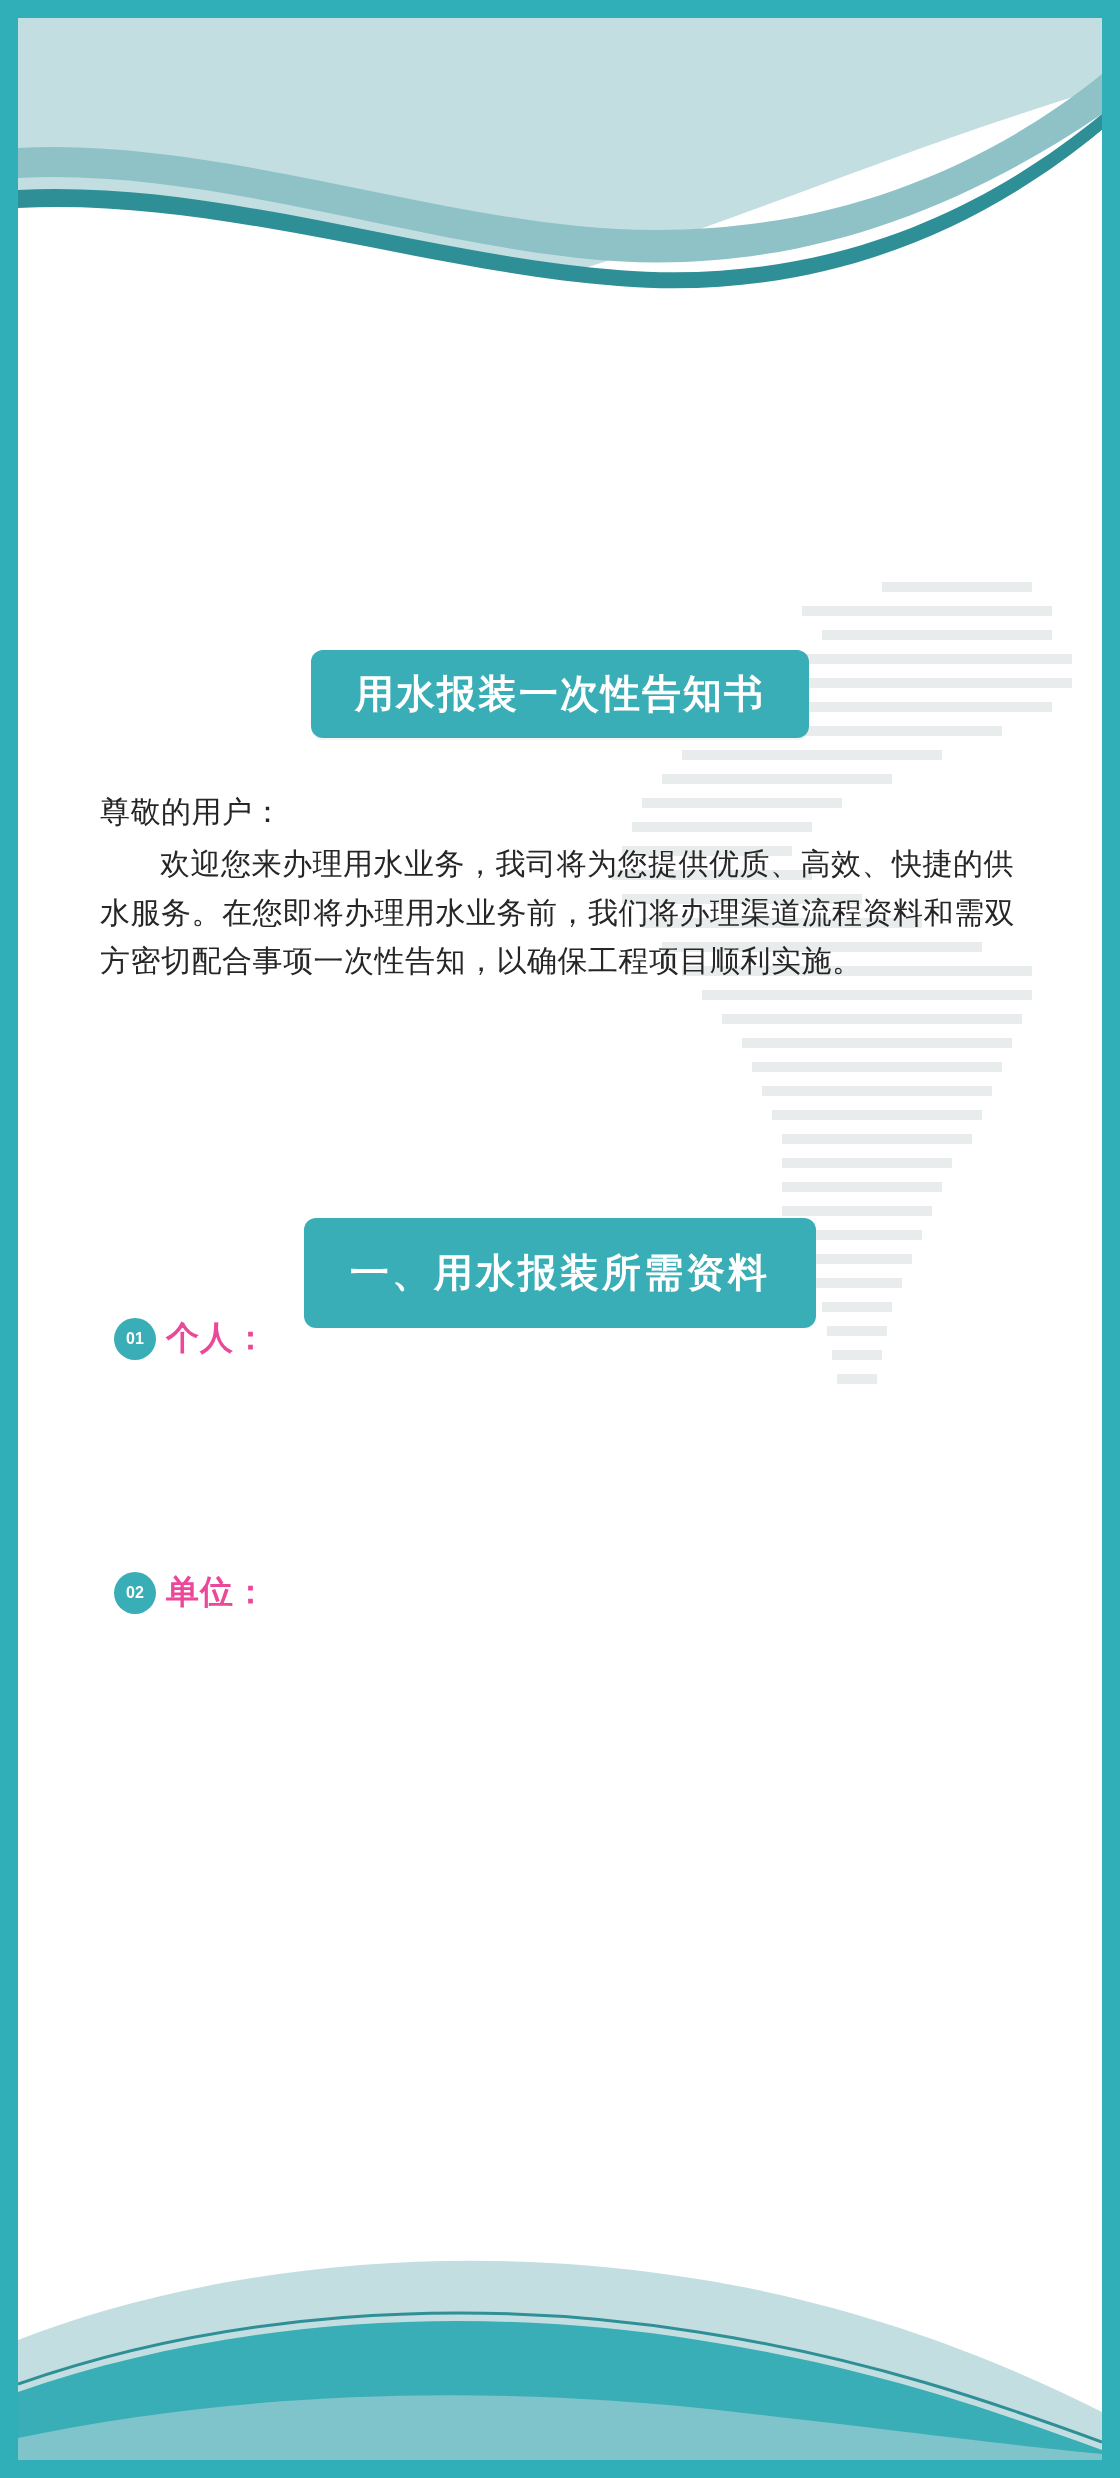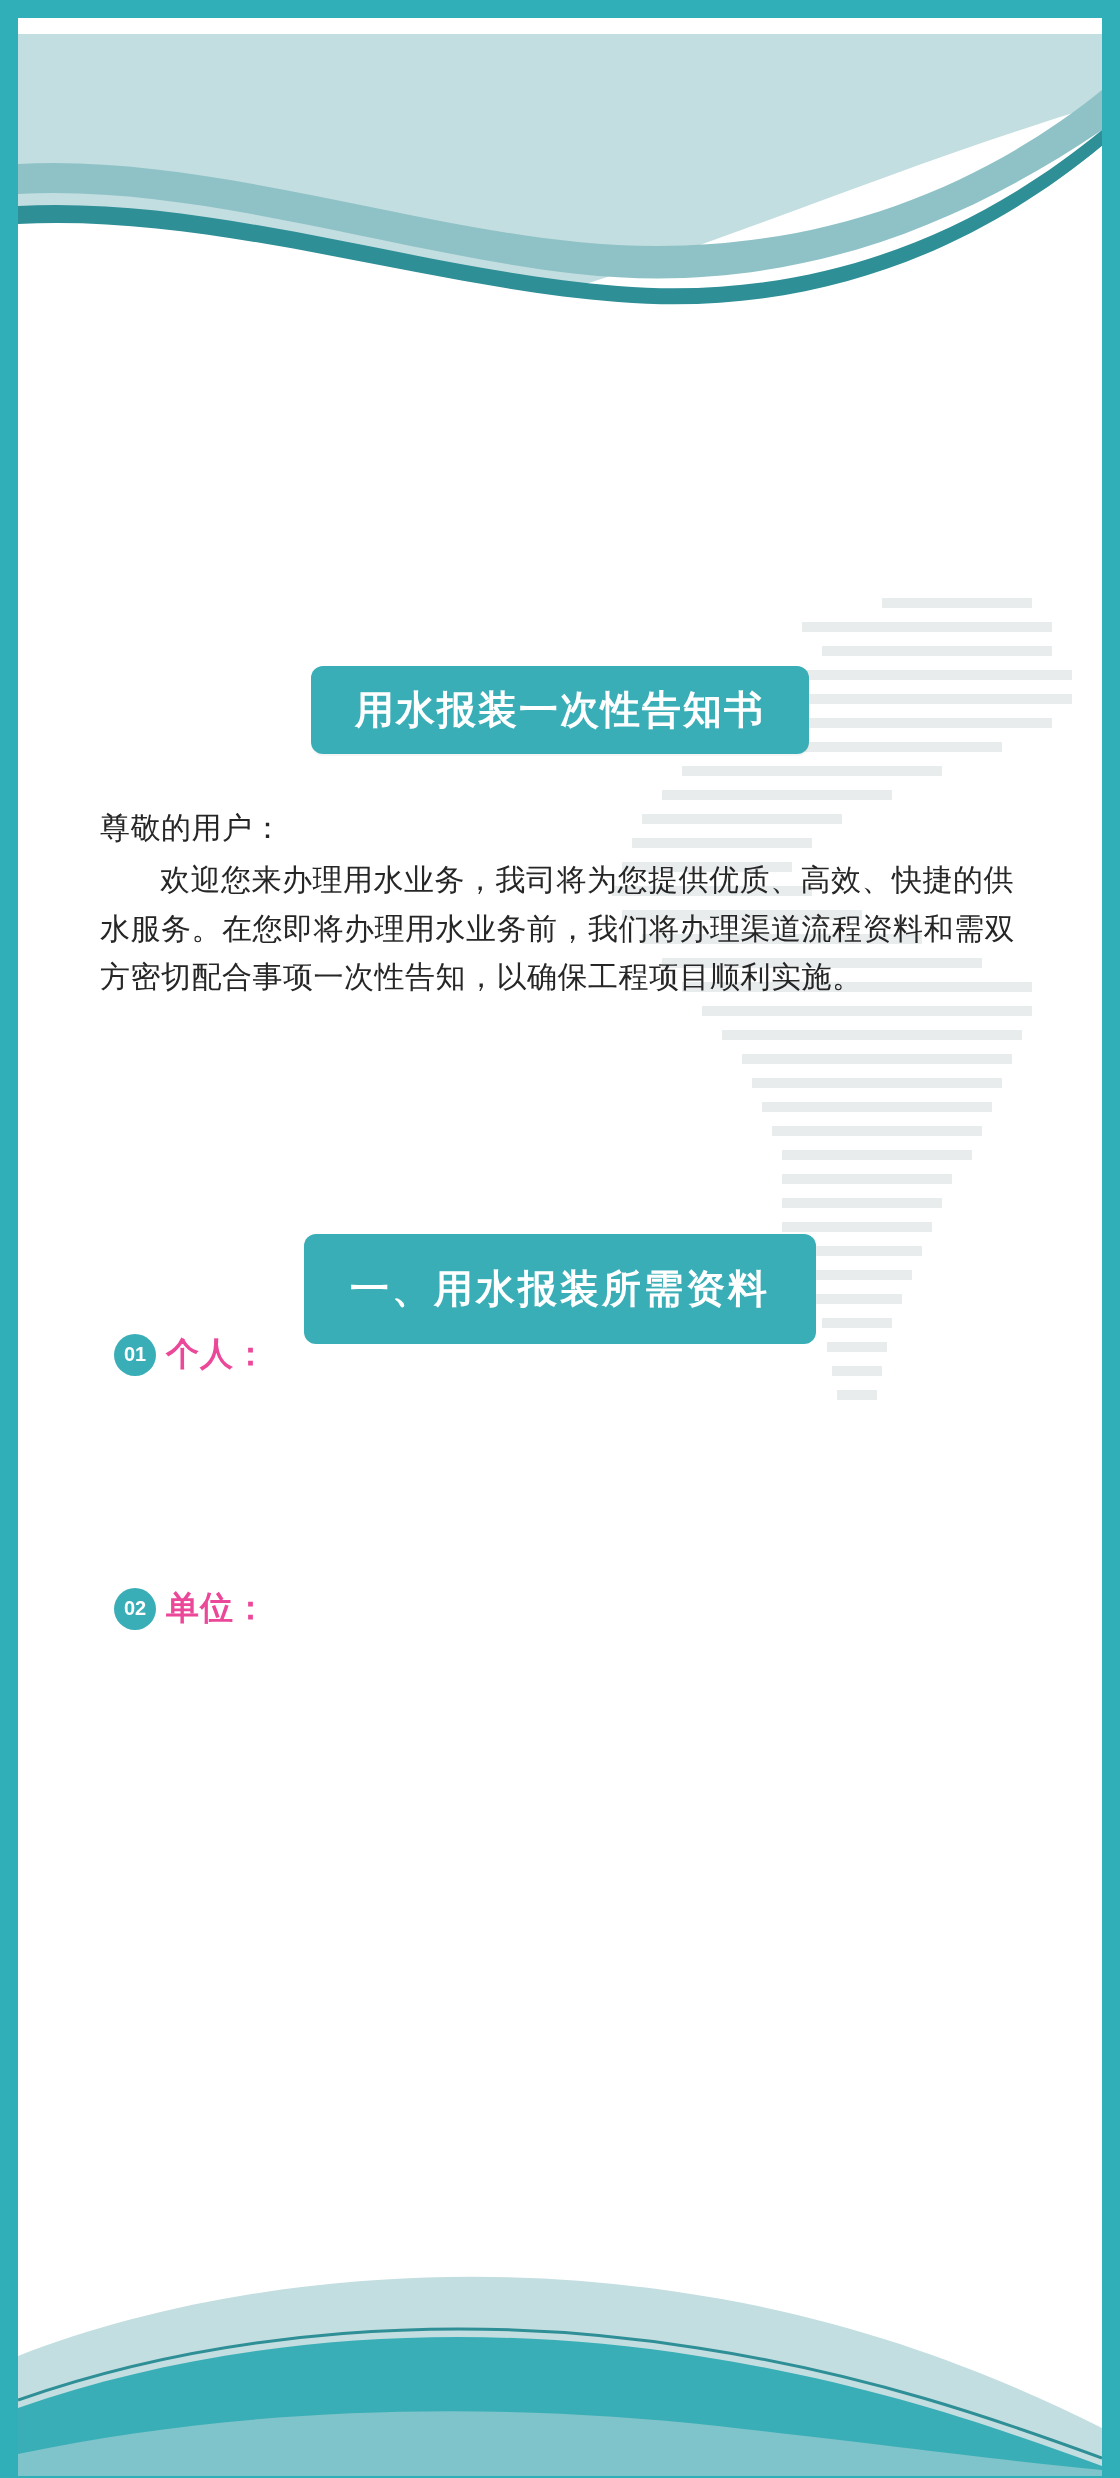--- a/index.html
+++ b/index.html
@@ -39,21 +39,21 @@
     position: absolute;
     bottom: 0; left: 0;
     width: 100%;
     height: 18px;
     background: #31afb9;
   }
 
   .inner {
     position: absolute;
     left: 18px;
-    top: 34px;
+    top: 18px;
     width: 1084px;
     height: 2442px;
     background: #ffffff;
     overflow: hidden;
   }
 
   .deco-top, .deco-bottom, .deco-map {
     position: absolute;
     left: 0;
     width: 100%;
@@ -121,21 +121,21 @@
     display: flex;
     align-items: center;
     gap: 10px;
   }
   .num-badge {
     width: 42px;
     height: 42px;
     border-radius: 50%;
     background: #3aaeb7;
     color: #ffffff;
-    font-size: 20px;
+    font-size: 16px;
     font-weight: bold;
     display: flex;
     align-items: center;
     justify-content: center;
     flex: none;
   }
   .item-label {
     font-size: 33px;
     font-weight: bold;
     color: #ec4899;

